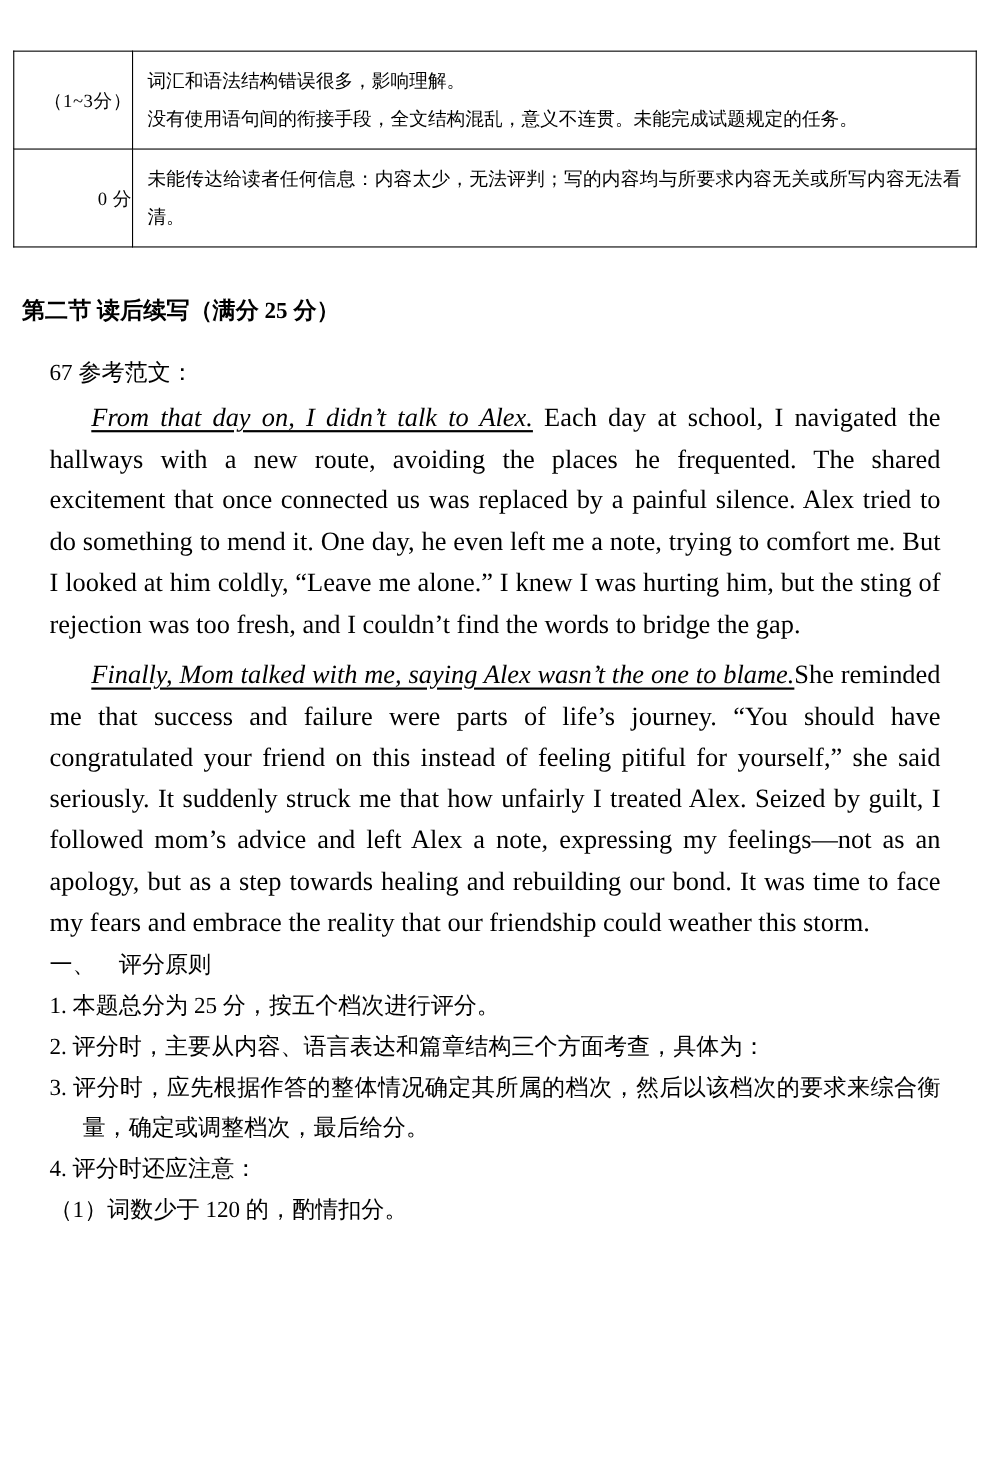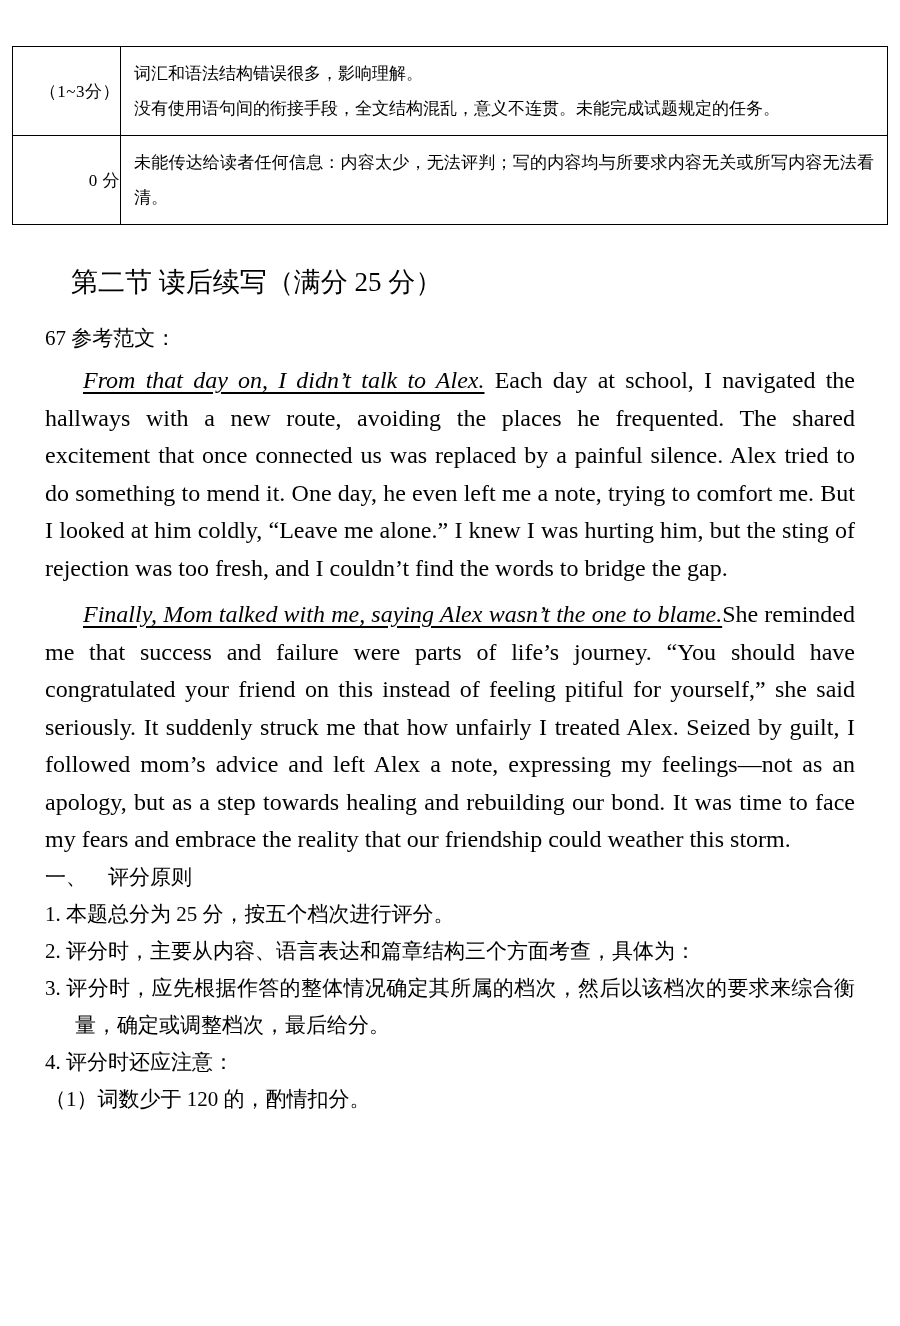--- a/index.html
+++ b/index.html
@@ -31,23 +31,23 @@
     text-align: right;
     vertical-align: middle;
     letter-spacing: 0.5px;
   }
   .desc-cell {
     padding: 9px 13px;
     line-height: 35px;
     text-align: justify;
   }
   .section-heading {
-    margin: 42px 45px 0 71px;
-    font-size: 27px;
-    font-weight: normal;
+    margin: 42px 45px 0 20px;
+    font-size: 21px;
+    font-weight: bold;
     line-height: 30px;
   }
   .sample-label {
     margin: 26px 45px 0 45px;
     font-size: 21px;
     line-height: 30px;
   }
   .essay-para {
     margin: 9px 45px 0 45px;
     font-size: 24px;

